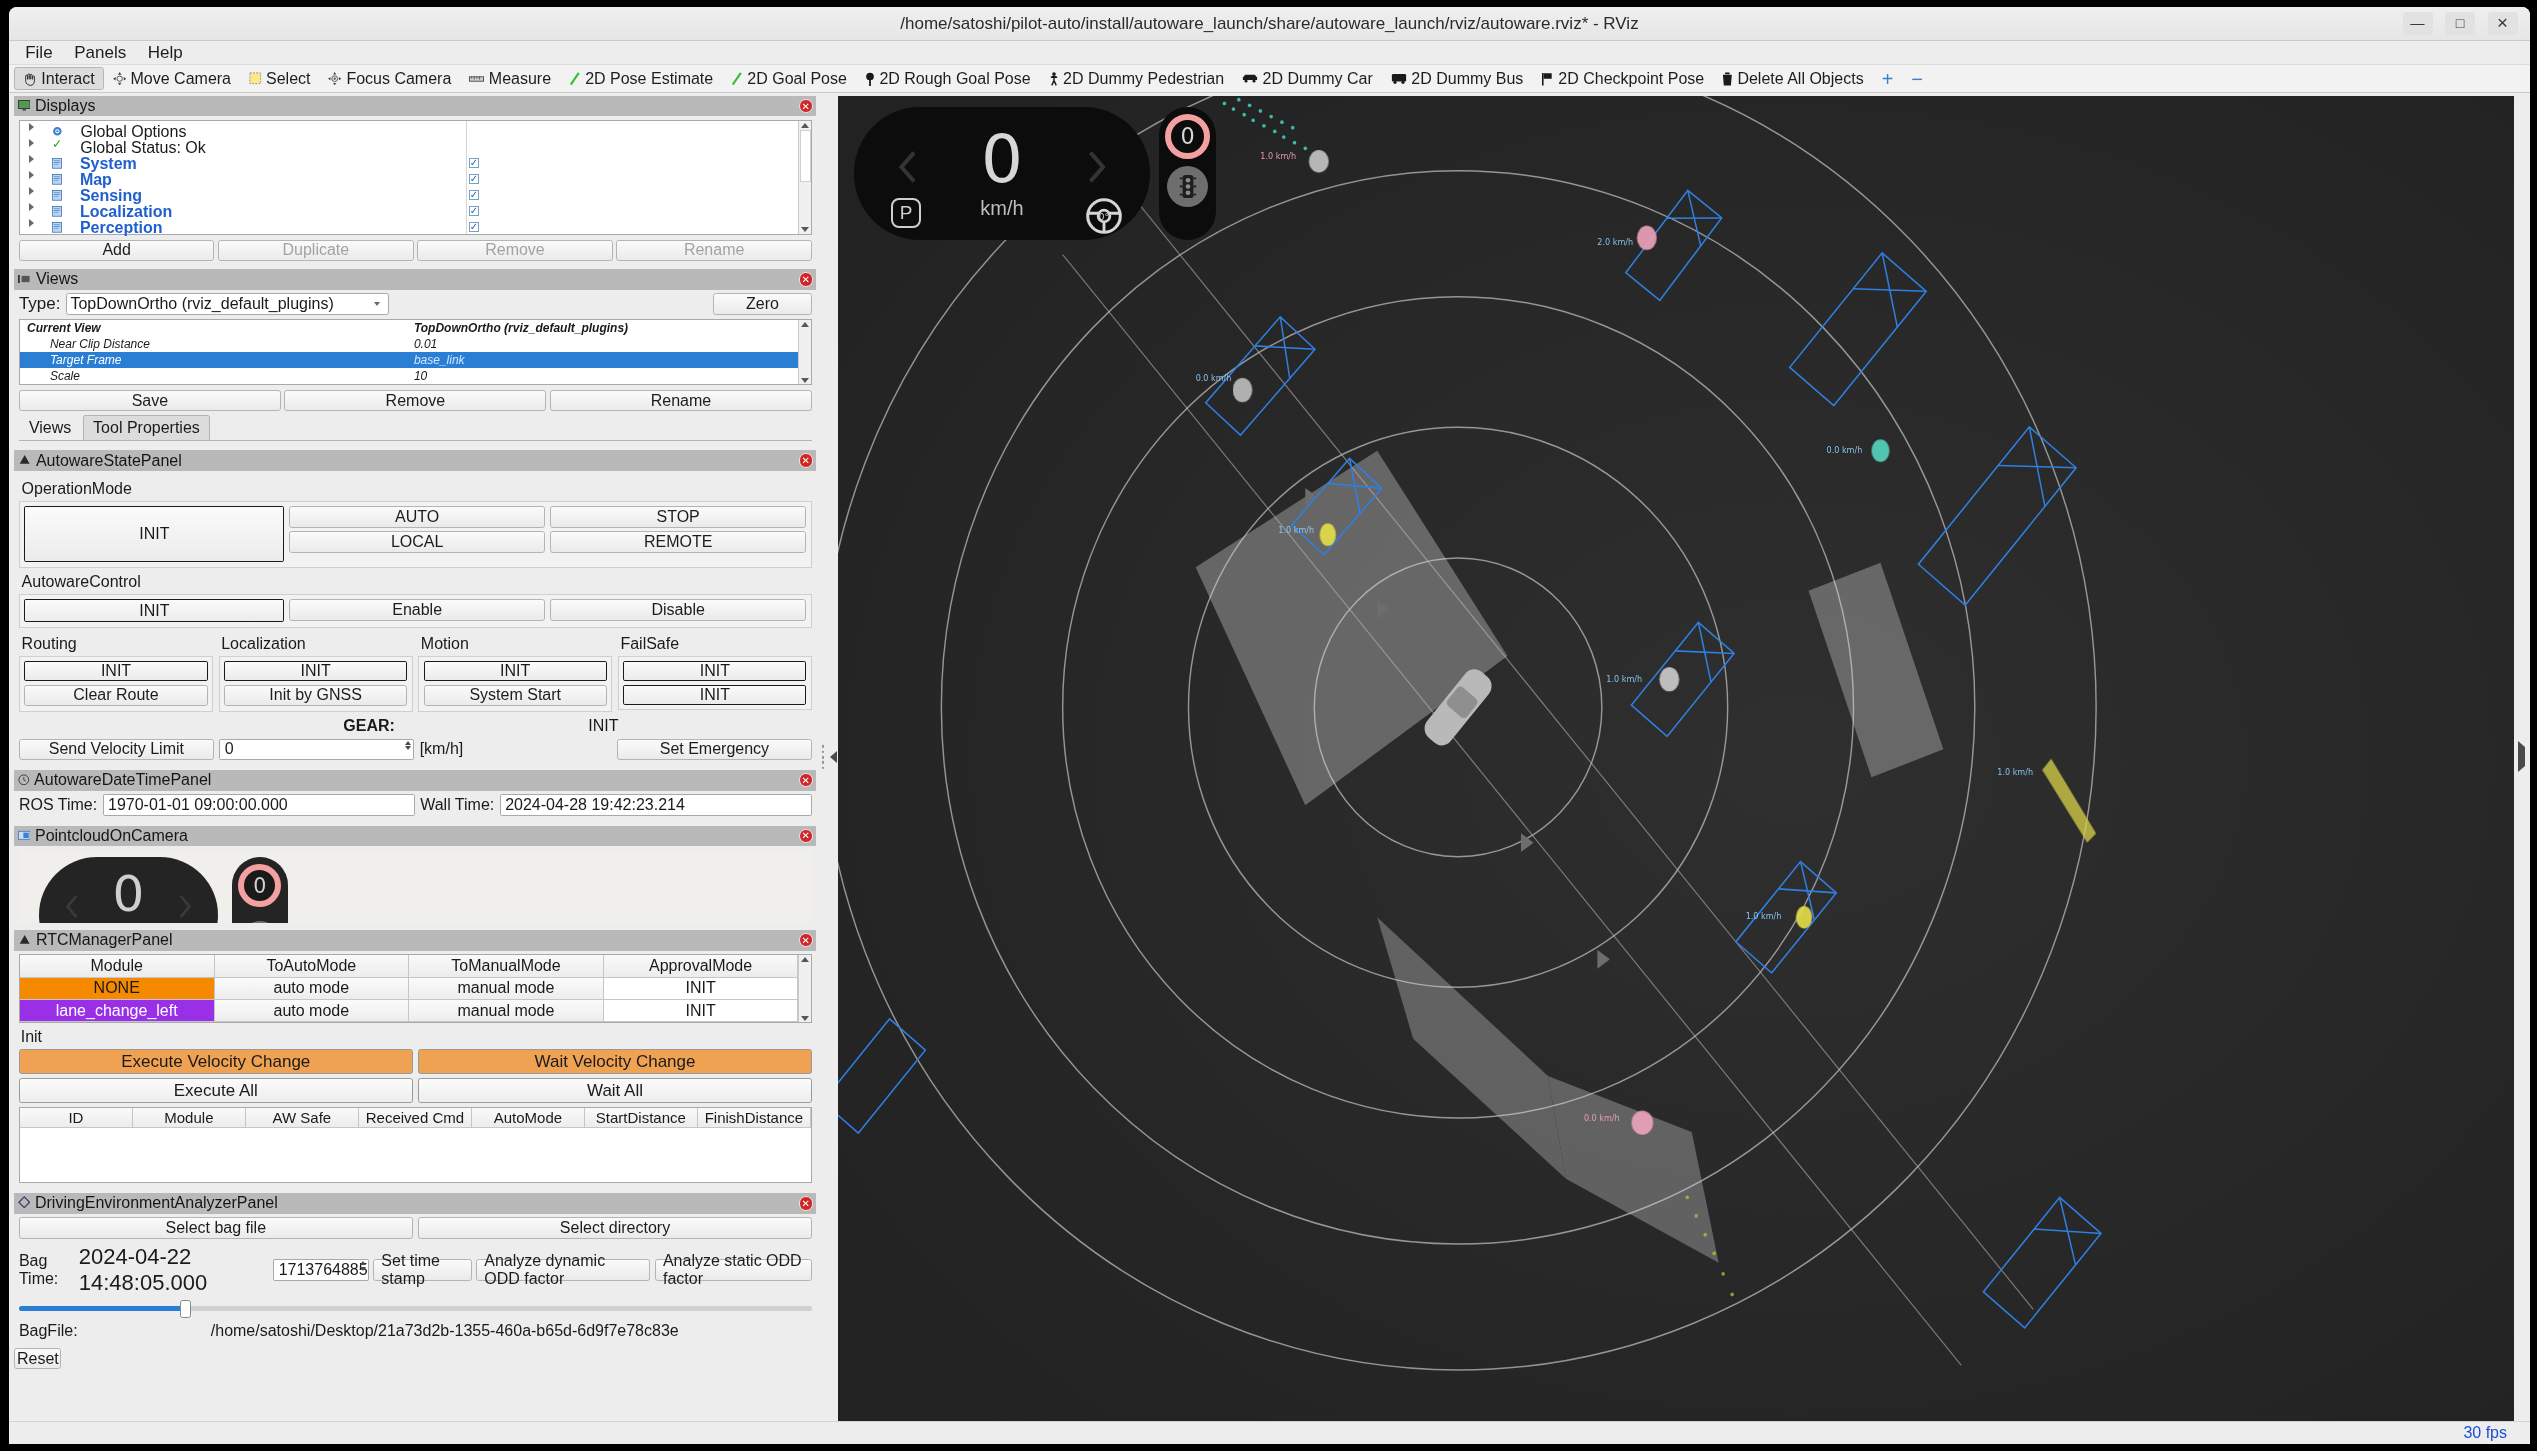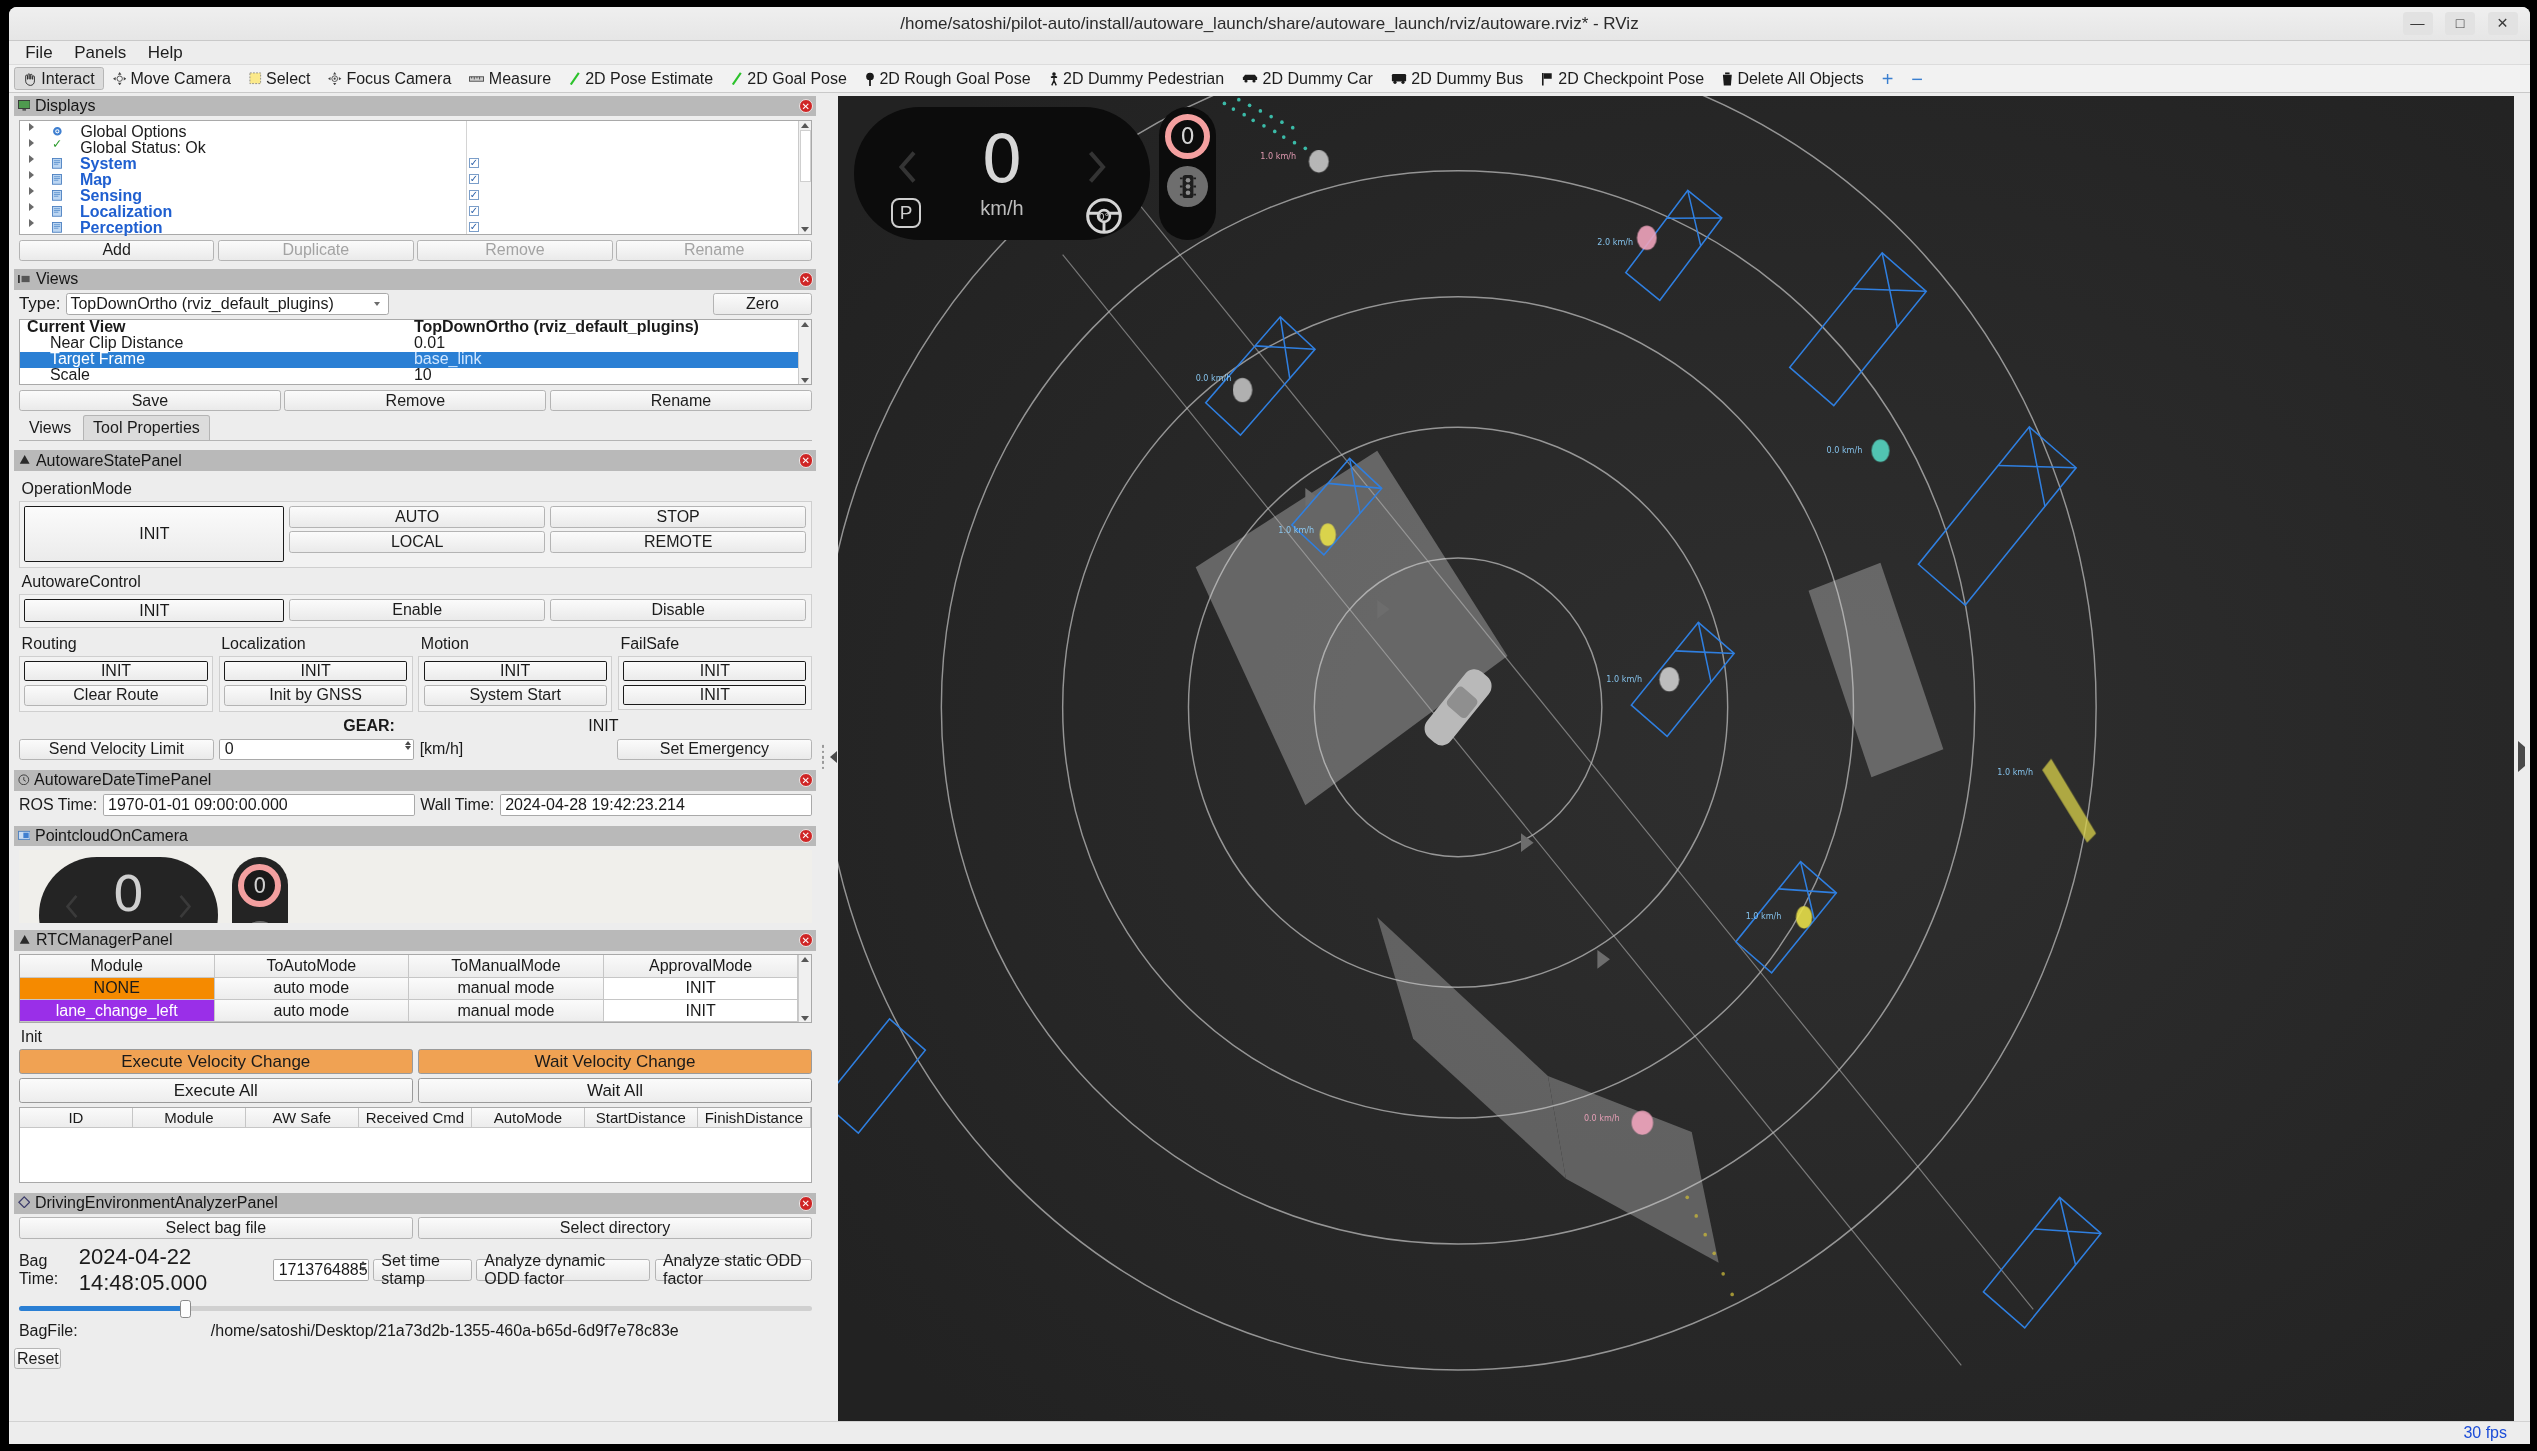--- a/index.html
+++ b/index.html
@@ -93,21 +93,21 @@
 
   
   .row { display:flex; align-items:center; gap:5.4px; }
   .combo { flex:1; height:21.5px; background:#fff; border:0.9px solid #a9a9a9; border-radius:2.7px;
            display:flex; align-items:center; padding:0 3.6px; font-size:16px; position:relative; }
   .combo .cv { flex:1; }
   .combo .ch { width:0;height:0;border-left:3.6px solid transparent;border-right:3.6px solid transparent;
                border-top:4.5px solid #6c6c6c; margin-right:3.6px; }
   .proptable { margin-top:4.5px; border:0.9px solid #a9a9a9; background:#fff; display:flex; }
   .ptcols { flex:1; }
-  .ptrow { height:16px; display:flex; font-size:16px; align-items:flex-end; }
+  .ptrow { height:16px; display:flex; font-size:12px; align-items:center;font-style:italic; }
   .ptrow .k { width:394px; padding-left:7.2px; }
   .ptrow .v { flex:1; }
   .ptrow.hdr { font-weight:bold; }
   .ptrow.sel { background:#2a7fd4; color:#fff; }
   .ptrow.sel .v { color:#cfe6ff; }
   .ptrow .k.ind { padding-left:30px; }
 
   .tabs { display:flex; margin-top:3.6px; border-bottom:0.9px solid #b4b4b4; }
   .tab { padding:2.7px 9px; font-size:16px; border:0.9px solid #b4b4b4; border-bottom:none;
          background:#dcdcdc; border-radius:2.7px 2.7px 0 0; cursor:pointer; margin-right:1.8px; }

